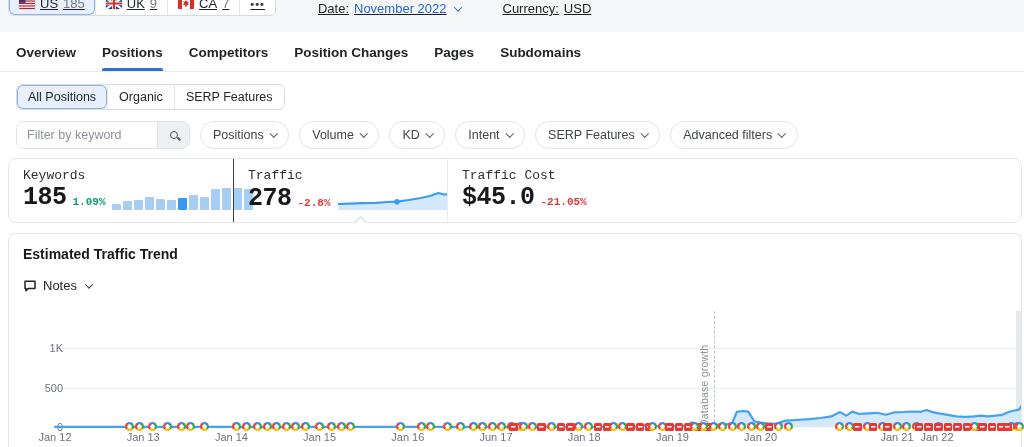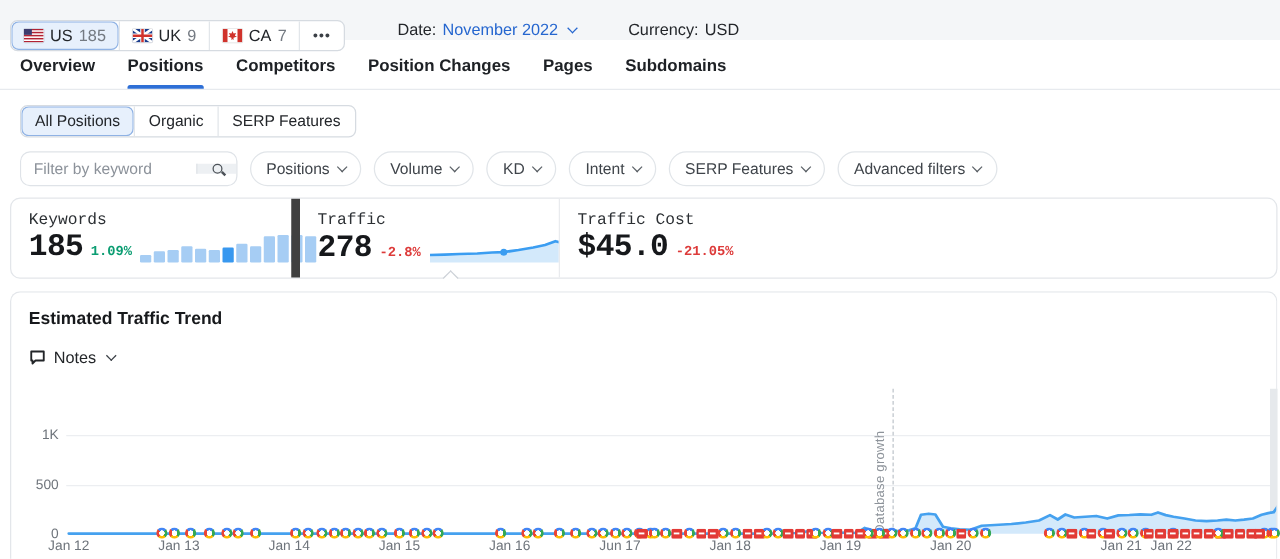--- a/index.html
+++ b/index.html
@@ -1,20 +1,20 @@
 <!DOCTYPE html>
 <html><head>
 <meta charset="utf-8">
 <style>
   * { margin:0; padding:0; box-sizing:border-box; }
   html,body { width:1024px; height:447px; background:#fff; overflow:hidden;
     font-family:"Liberation Sans", sans-serif; color:#1c1f23; }
 
   
-  .topbar { height:31px; background:#f4f6f8; display:flex; align-items:flex-start; padding:16px 8px; }
+  .topbar { height:31px; background:#f4f6f8; display:flex; align-items:flex-end; padding:16px 8px;text-decoration:underline; }
   .cgroup { display:inline-flex; background:#fff; border:1px solid #d6dbe1; border-radius:6px; overflow:hidden; }
   .cseg { display:flex; align-items:center; gap:5px; padding:4px 10px; font-size:13px; cursor:pointer; border-left:1px solid #e2e6ea; }
   .cseg:first-child { border-left:none; }
   .cseg.sel { background:#e7f0fc; box-shadow:inset 0 0 0 1px #8fb2e4; border-radius:6px; }
   .ccode { font-weight:400; color:#23262a; }
   .ccount { color:#747a82; }
   .cdots { color:#3a3f45; font-size:11px; letter-spacing:1px; padding:4px 10px; font-weight:700; }
   .flag { width:16px; height:11px; display:inline-block; border-radius:1px; overflow:hidden; box-shadow:0 0 0 0.5px rgba(0,0,0,.15); }
   .flag svg { display:block; }
   .tb-item { display:flex; align-items:center; gap:5px; font-size:13px; margin-left:42px; }
@@ -31,34 +31,34 @@
 
   
   .segrow { padding:12px 16px 0; }
   .seg { display:inline-flex; border:1px solid #d6dbe1; border-radius:6px; background:#fff; overflow:hidden; }
   .segbtn { font-size:12.5px; color:#23262a; padding:5px 11px; border-left:1px solid #e2e6ea; cursor:pointer; }
   .segbtn:first-child { border-left:none; }
   .segbtn.sel { background:#e7f0fc; box-shadow:inset 0 0 0 1px #8fb2e4; border-radius:6px; }
 
   
   .filters { display:flex; align-items:center; gap:10px; padding:11px 16px 0; }
-  .kwbox { display:flex; border:1px solid #dfe3e8; border-radius:8px; overflow:hidden; height:28px;align-items:center; }
+  .kwbox { display:flex; border:1px solid #dfe3e8; border-radius:8px; overflow:hidden; height:28px; }
   .kwbox input { border:none; outline:none; width:140px; padding:0 10px; font-size:12.5px; color:#333; font-family:inherit; }
   .kwbox input::placeholder { color:#8c929a; }
   .kwbtn { width:32px; background:#edf0f3; border-left:1px solid #dfe3e8; display:flex; align-items:center; justify-content:center; cursor:pointer; }
   .mag { width:8px; height:8px; border:1.6px solid #4c5258; border-radius:50%; position:relative; display:block; }
   .mag:after { content:""; position:absolute; width:4px; height:1.6px; background:#4c5258; transform:rotate(45deg); right:-4px; bottom:-2px; }
   .pill { display:inline-flex; align-items:center; gap:4px; height:28px; padding:0 12px; border:1px solid #e1e5e9; border-radius:14px; font-size:12.5px; color:#3f444a; cursor:pointer; background:#fff; }
   .pill .chev { border-color:#5a6066; width:5.5px; height:5.5px; }
 
   
   .stats { position:relative; margin:9px 0 0 8px; width:1014px; border:1px solid #e3e6ea; border-radius:8px; height:65px; display:flex; }
   .stat { padding:9px 0 0 14px;font-family:Liberation Mono, monospace; }
   .stat1 { width:224px; }
-  .stat2 { width:214px; border-left:7px solid #404040; }
+  .stat2 { width:214px; border-left:1px solid #404040; }
   .stat3 { border-left:1px solid #e9ebee; }
   .stat-label { font-size:13px; color:#2c3034; }
   .stat-row { display:flex; align-items:flex-end; gap:6px; margin-top:2px; }
   .stat-num { font-size:25px; font-weight:700; color:#16181b; line-height:26px; letter-spacing:-0.5px; }
   .delta { font-size:11px; font-weight:700; margin-bottom:3px; }
   .delta.up { color:#0b9d72; }
   .delta.down { color:#dd3b3a; }
   .bars { display:flex; align-items:flex-end; gap:2px; height:23px; margin-bottom:1px; }
   .bars i { width:9px; background:#a6cdf4; border-radius:1px; display:block; }
   .bars i.hl { background:#3898ef; }
@@ -66,21 +66,21 @@
 
   
   .trend { position:relative; margin:10px 0 0 8px; width:1014px; height:230px; border:1px solid #e3e6ea; border-radius:8px 8px 0 0; border-bottom:none; }
   .trend-title { font-size:14px; font-weight:700; color:#17191c; padding:12px 0 0 14px; }
   .notes { display:flex; align-items:center; gap:6px; padding:16px 0 0 14px; font-size:13px; color:#222528; cursor:pointer; width:90px; }
   .notes .chev { border-color:#3a3f45; }
 
   
   .chart { position:relative; margin-top:10px; height:150px; width:1012px; }
   .grid { position:absolute; left:44px; right:0; height:1px; background:#eceef1; }
-  .ylab { position:absolute; left:0; width:38px; text-align:right; font-size:11px; color:#6e747b; }
+  .ylab { position:absolute; left:16px; width:38px; text-align:right; font-size:11px; color:#6e747b; }
   .xlab { position:absolute; top:128px; transform:translateX(-50%); font-size:11px; color:#6e747b; white-space:nowrap; }
   .hoverband { position:absolute; top:8px; height:116px; width:6px; background:#e6e9ec; }
   .ann-line { position:absolute; top:8px; height:116px; width:0; border-left:1px dashed #bfc5cb; }
   .ann-text { position:absolute; top:10px; height:114px; font-size:10.5px; color:#8d939a;
     writing-mode:vertical-rl; transform:rotate(180deg); letter-spacing:.2px; }
   .mk { position:absolute; top:119px; display:block; }
   .mk.g { width:9px; height:9px; border-radius:50%;
     background:radial-gradient(circle at center, #fff 0 2.1px, rgba(0,0,0,0) 2.3px),
       conic-gradient(from -45deg, #4285f4 0 90deg, #34a853 90deg 180deg, #fbbc05 180deg 270deg, #ea4335 270deg 360deg); }
   .mk.r { width:8.5px; height:8.5px; margin-top:0.5px; background:#e23a36; border-radius:1.5px;

